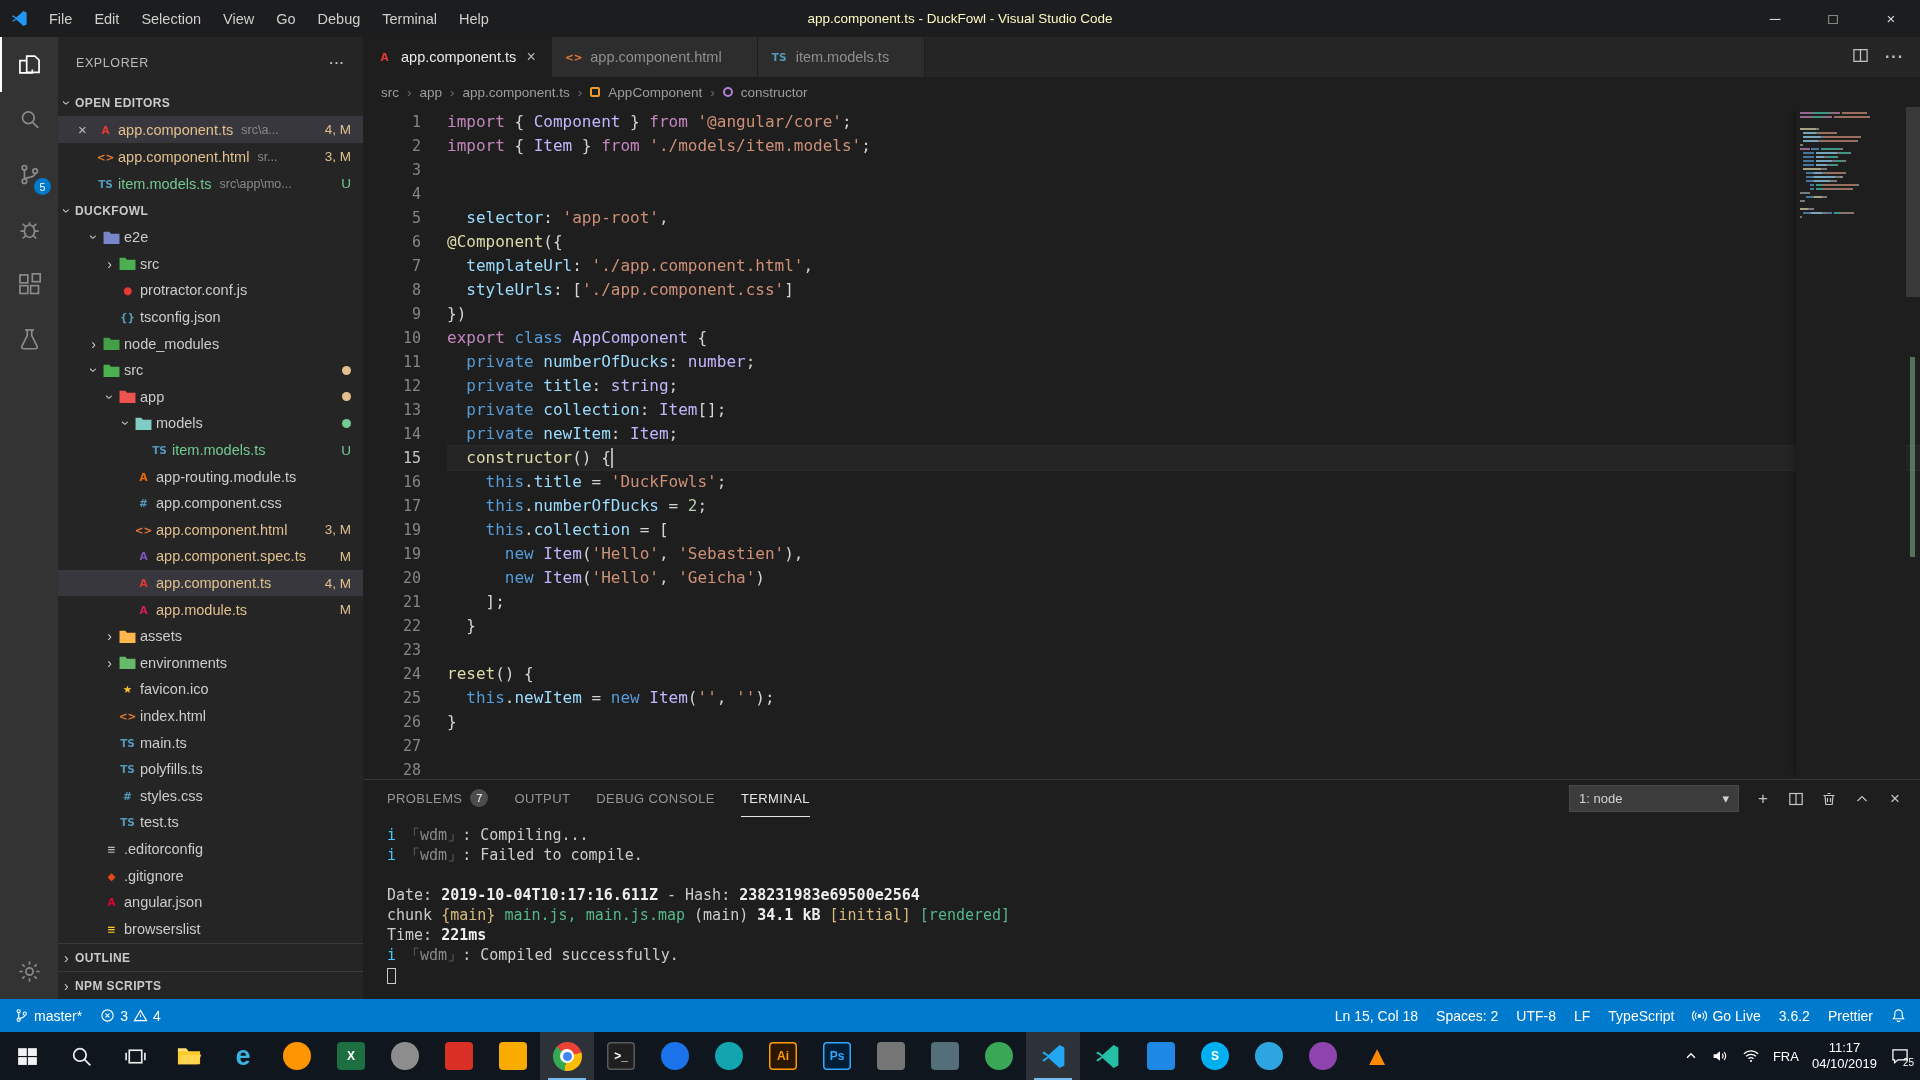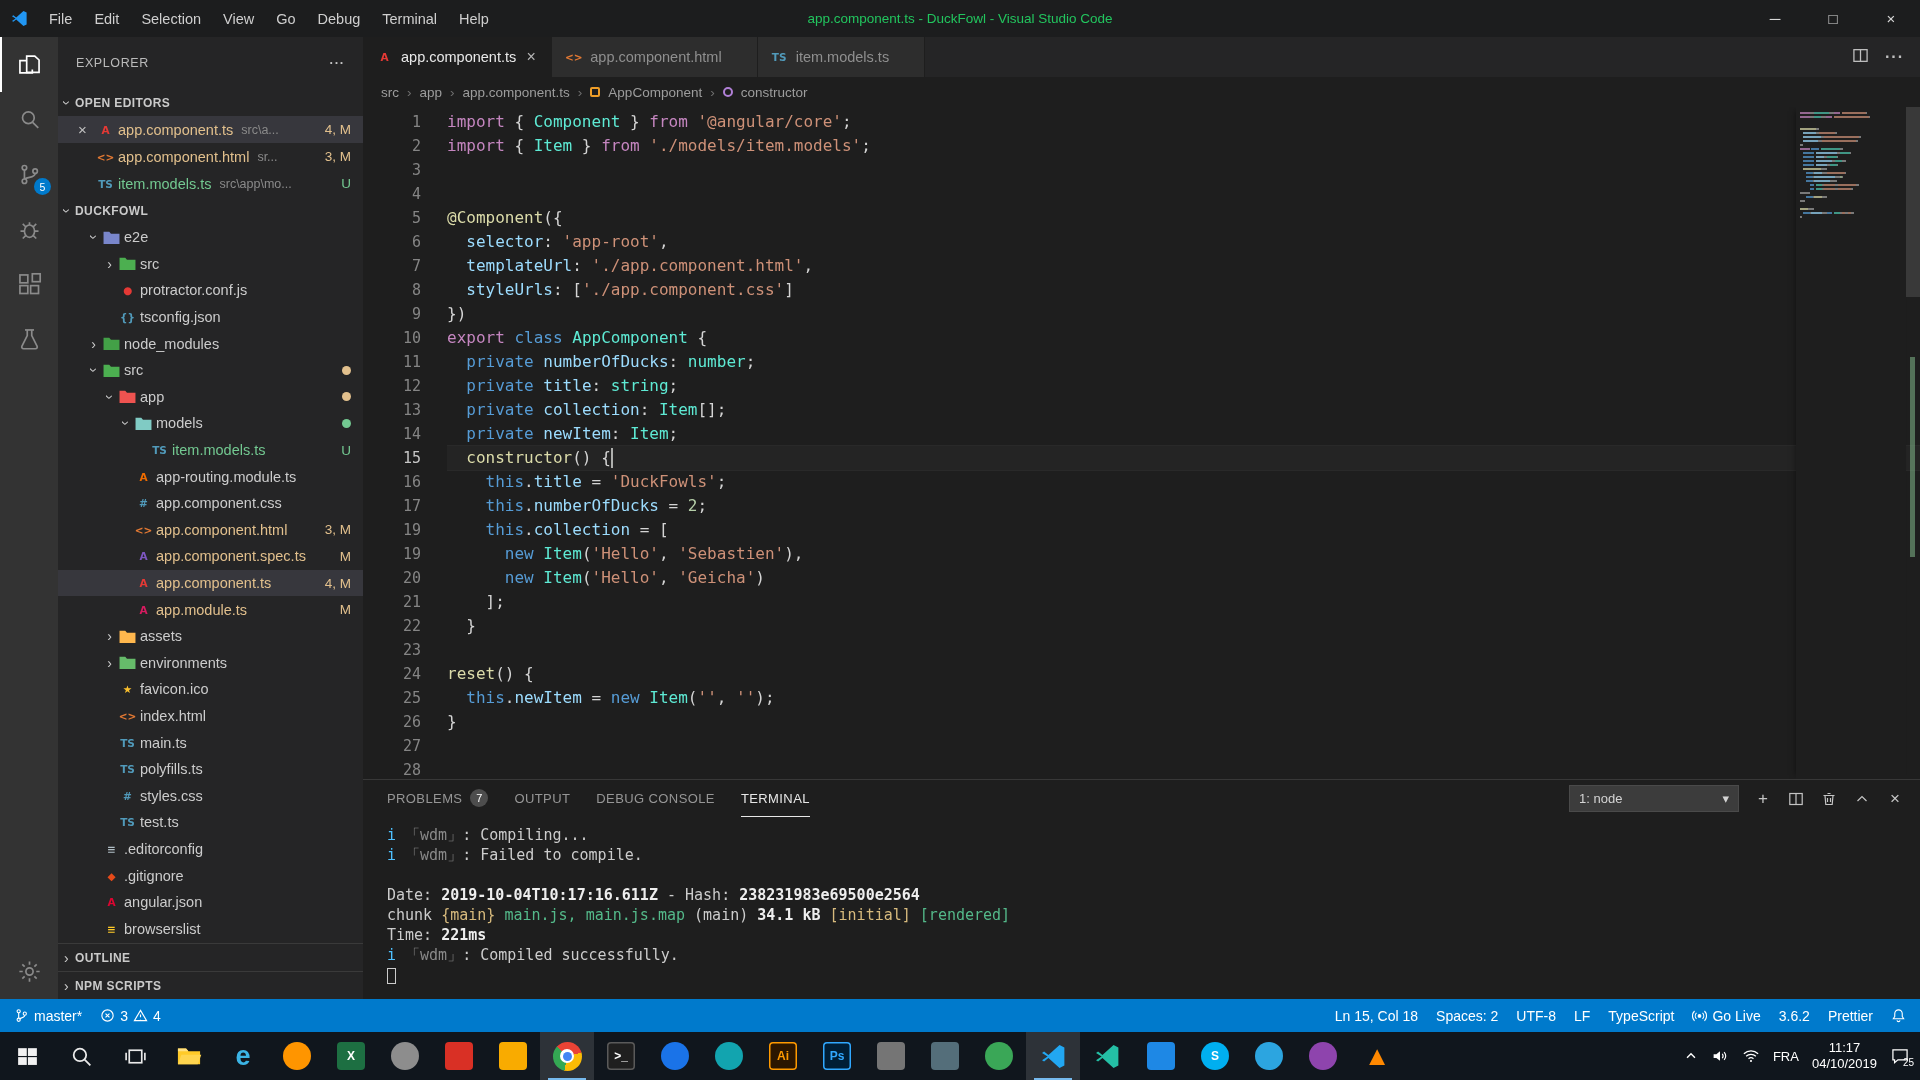--- a/index.html
+++ b/index.html
@@ -5,21 +5,21 @@
   *{margin:0;padding:0;box-sizing:border-box;user-select:none}
   html,body{width:1920px;height:1080px;overflow:hidden;background:#1e1e1e;
     font-family:"Liberation Sans","DejaVu Sans",sans-serif;color:#ccc}
   #window{position:absolute;inset:0;display:flex;flex-direction:column}
 
   
   .titlebar{height:37px;background:#1c1d1e;display:flex;align-items:center;position:relative;flex:none}
   .tb-logo{width:38px;display:flex;justify-content:center}
   .menus{display:flex;height:100%}
   .menu-item{padding:0 11px;display:flex;align-items:center;font-size:14.5px;color:#cfcfcf;cursor:default}
-  .tb-title{position:absolute;left:50%;transform:translateX(-50%);font-size:13.5px;color:#22c55e;white-space:nowrap}
+  .tb-title{position:absolute;left:50%;transform:translateX(-50%);font-size:13.5px;color:#fef9c3;white-space:nowrap}
   .win-controls{margin-left:auto;display:flex;height:100%}
   .win-btn{width:58px;display:flex;align-items:center;justify-content:center;color:#d8d8d8;font-size:15px}
 
   
   .main{flex:1;display:flex;min-height:0}
 
   .activitybar{width:58px;background:#333333;display:flex;flex-direction:column;flex:none}
   .ab-item{height:55px;display:flex;align-items:center;justify-content:center;color:#8b8b8b;position:relative;cursor:pointer}
   .ab-item.active{color:#fff;box-shadow:inset 2px 0 0 #fff}
   .ab-item svg{width:27px;height:27px;fill:none;stroke:currentColor;stroke-width:1.5}
@@ -68,21 +68,21 @@
 
   .editor-body{flex:1;display:flex;min-height:0;position:relative;overflow:hidden;
     font-family:"DejaVu Sans Mono","Liberation Mono",monospace;font-size:16px;line-height:24px}
   .gutter{width:84px;flex:none;padding:3px 26px 0 0;text-align:right;color:#858585;font-size:15px}
   .ln-num{height:24px}
   .ln-num.cur{color:#c6c6c6}
   .code{flex:1;padding-top:3px;min-width:0}
   .code-line{height:24px;white-space:pre;position:relative}
   .code-line.current{background:rgba(130,130,130,.07);box-shadow:0 -1px 0 rgba(255,255,255,.05),0 1px 0 rgba(255,255,255,.05)}
   .cursor{position:absolute;top:2px;width:2px;height:20px;background:#aeafad}
-  .tk-k{color:#c586c0}.tk-b{color:#569cd6}.tk-t{color:#5eead4}.tk-s{color:#ce9178}
+  .tk-k{color:#c586c0}.tk-b{color:#569cd6}.tk-t{color:#c4b5fd}.tk-s{color:#ce9178}
   .tk-n{color:#b5cea8}.tk-f{color:#dcdcaa}.tk-v{color:#9cdcfe}.tk-d{color:#d4d4d4}
 
   .minimap{position:absolute;top:0;right:14px;width:110px;height:100%;background:#1e1e1e;box-shadow:-4px 0 6px -4px rgba(0,0,0,.5);padding:4px 4px}
   .mm-line{height:4px;display:flex}
   .mm-line span{display:block;height:2px;margin-top:1px;flex:none}
   .mm-k{background:rgba(197,134,192,.7)}.mm-b{background:rgba(86,156,214,.7)}.mm-t{background:rgba(78,201,176,.7)}
   .mm-s{background:rgba(206,145,120,.7)}.mm-n{background:rgba(181,206,168,.7)}.mm-f{background:rgba(220,220,170,.7)}
   .mm-v{background:rgba(156,220,254,.7)}.mm-d{background:rgba(212,212,212,.5)}
   .ovr-mark{position:absolute;right:5px;width:5px;background:rgba(129,184,139,.55)}
   .vscroll{position:absolute;right:0;top:0;width:14px;height:100%}
@@ -544,22 +544,22 @@
             <div class="ln-num">25</div>
             <div class="ln-num">26</div>
             <div class="ln-num">27</div>
             <div class="ln-num">28</div>
           </div>
         <div class="code">
             <div class="code-line"><span class="tk-k">import</span><span class="tk-d"> { </span><span class="tk-t">Component</span><span class="tk-d"> } </span><span class="tk-k">from</span><span class="tk-d"> </span><span class="tk-s">'@angular/core'</span><span class="tk-d">;</span></div>
             <div class="code-line"><span class="tk-k">import</span><span class="tk-d"> { </span><span class="tk-t">Item</span><span class="tk-d"> } </span><span class="tk-k">from</span><span class="tk-d"> </span><span class="tk-s">'./models/item.models'</span><span class="tk-d">;</span></div>
             <div class="code-line"></div>
             <div class="code-line"></div>
+            <div class="code-line"><span class="tk-d">  </span><span class="tk-v">selector</span><span class="tk-d">: </span><span class="tk-s">'app-root'</span><span class="tk-d">,</span></div>
             <div class="code-line"><span class="tk-f">@Component</span><span class="tk-d">({</span></div>
-            <div class="code-line"><span class="tk-d">  </span><span class="tk-v">selector</span><span class="tk-d">: </span><span class="tk-s">'app-root'</span><span class="tk-d">,</span></div>
             <div class="code-line"><span class="tk-d">  </span><span class="tk-v">templateUrl</span><span class="tk-d">: </span><span class="tk-s">'./app.component.html'</span><span class="tk-d">,</span></div>
             <div class="code-line"><span class="tk-d">  </span><span class="tk-v">styleUrls</span><span class="tk-d">: [</span><span class="tk-s">'./app.component.css'</span><span class="tk-d">]</span></div>
             <div class="code-line"><span class="tk-d">})</span></div>
             <div class="code-line"><span class="tk-k">export</span><span class="tk-d"> </span><span class="tk-b">class</span><span class="tk-d"> </span><span class="tk-t">AppComponent</span><span class="tk-d"> {</span></div>
             <div class="code-line"><span class="tk-d">  </span><span class="tk-b">private</span><span class="tk-d"> </span><span class="tk-v">numberOfDucks</span><span class="tk-d">: </span><span class="tk-t">number</span><span class="tk-d">;</span></div>
             <div class="code-line"><span class="tk-d">  </span><span class="tk-b">private</span><span class="tk-d"> </span><span class="tk-v">title</span><span class="tk-d">: </span><span class="tk-t">string</span><span class="tk-d">;</span></div>
             <div class="code-line"><span class="tk-d">  </span><span class="tk-b">private</span><span class="tk-d"> </span><span class="tk-v">collection</span><span class="tk-d">: </span><span class="tk-t">Item</span><span class="tk-d">[];</span></div>
             <div class="code-line"><span class="tk-d">  </span><span class="tk-b">private</span><span class="tk-d"> </span><span class="tk-v">newItem</span><span class="tk-d">: </span><span class="tk-t">Item</span><span class="tk-d">;</span></div>
             <div class="code-line current"><span class="tk-d">  </span><span class="tk-f">constructor</span><span class="tk-d">() {</span><span class="cursor" style="left: 17ch;"></span></div>
             <div class="code-line"><span class="tk-d">    </span><span class="tk-b">this</span><span class="tk-d">.</span><span class="tk-v">title</span><span class="tk-d"> = </span><span class="tk-s">'DuckFowls'</span><span class="tk-d">;</span></div>

